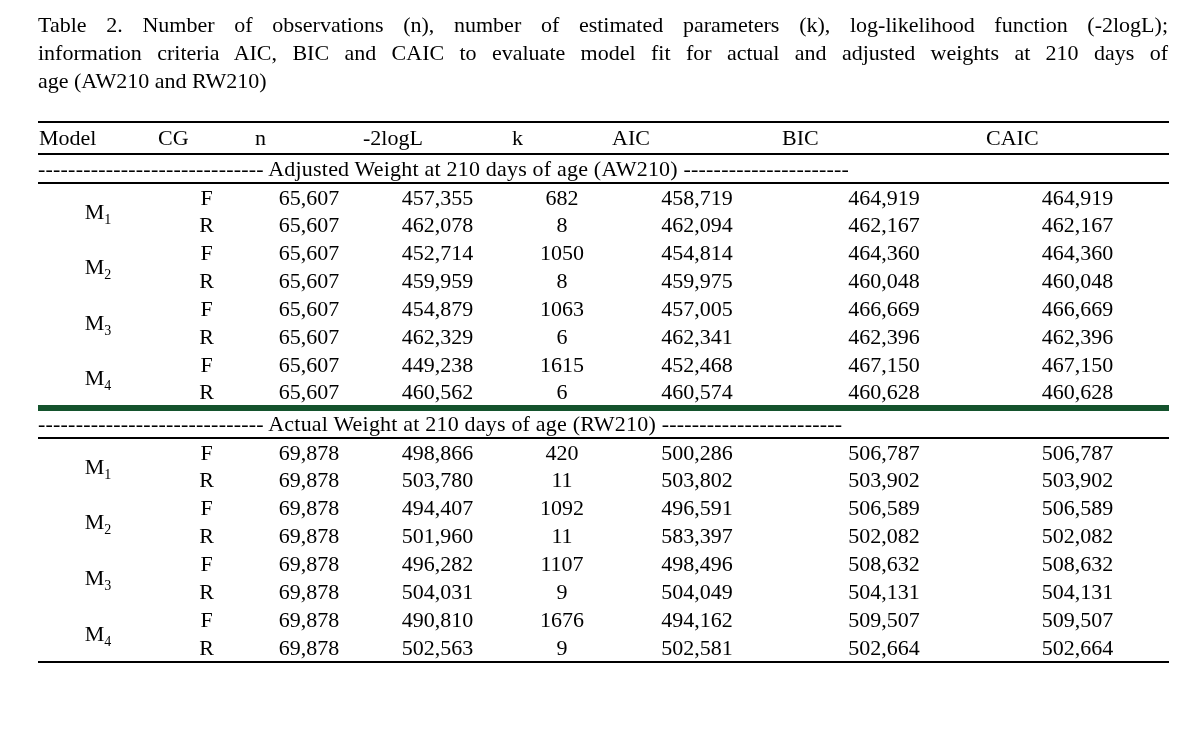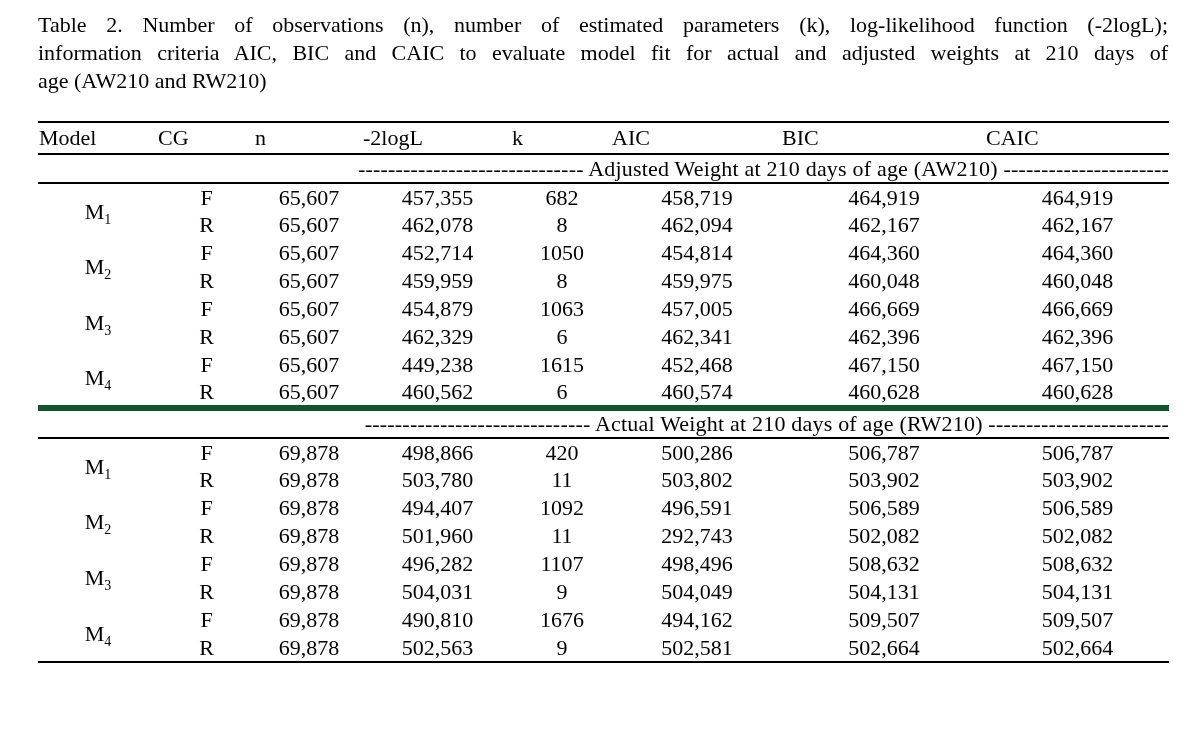--- a/index.html
+++ b/index.html
@@ -27,21 +27,21 @@
   table.stats th, table.stats td { padding: 0; vertical-align: middle; }
   thead th {
     font-weight: 400;
     height: 32px;
     border-bottom: 2px solid #000;
     text-align: left;
   }
   thead th.model-h { text-align: left; padding-left: 1px; }
   tr.section-row td {
     height: 29px;
-    text-align: right;
+    text-align: left;
     border-bottom: 2px solid #000;
     letter-spacing: 0.2px;
   }
   tr.data-row td { height: 28px; text-align: center; }
   td.model-cell { text-align: left; padding-left: 1px; vertical-align: middle; }
   td.model-cell sub { font-size: 14px; line-height: 0; }
   tr.rule-above td { border-top: 6px solid #14532d; }
 
   .footnote { width: 1130px; margin-top: 7px; font-size: 19.5px; line-height: 28px; }
   .fn-line { text-align: justify; text-align-last: justify; }
@@ -198,21 +198,21 @@
         <td>1092</td>
         <td>496,591</td>
         <td>506,589</td>
         <td>506,589</td>
       </tr>
       <tr class="data-row">
         <td>R</td>
         <td>69,878</td>
         <td>501,960</td>
         <td>11</td>
-        <td>292,743</td>
+        <td>583,397</td>
         <td>502,082</td>
         <td>502,082</td>
       </tr>
 
       <tr class="data-row">
         <td class="model-cell" rowspan="2"><span>M</span><sub>3</sub></td>
         <td>F</td>
         <td>69,878</td>
         <td>496,282</td>
         <td>1107</td>

